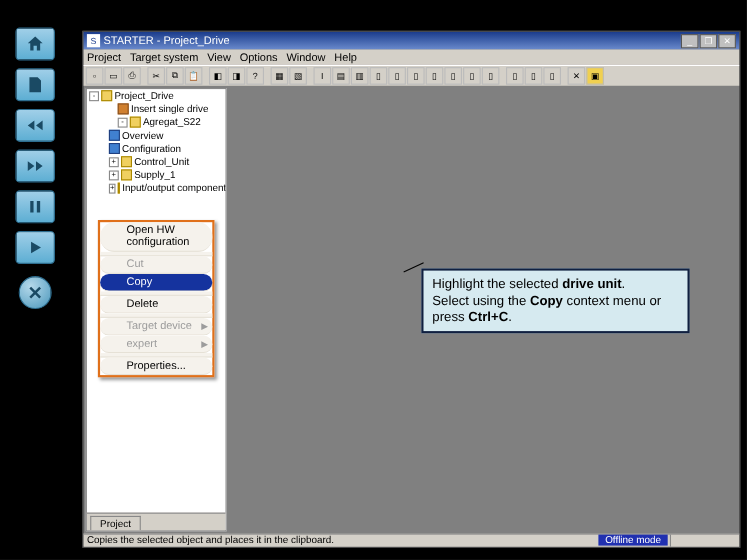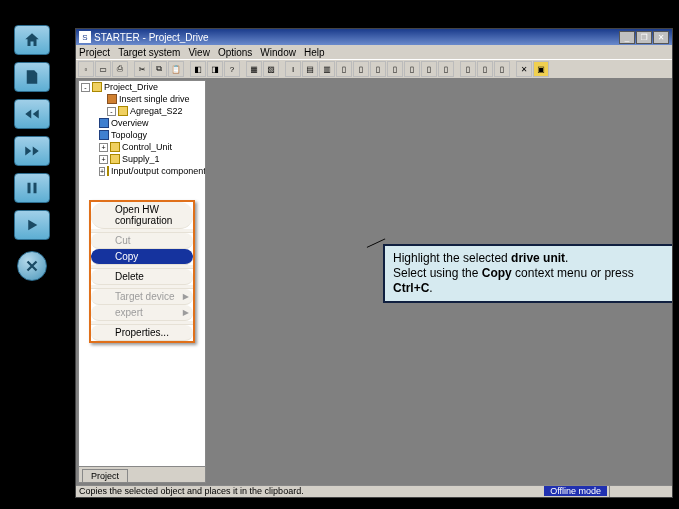--- a/index.html
+++ b/index.html
@@ -160,21 +160,21 @@
   }
   .ctx-item.disabled{color:#9c9c9c;}
   .ctx-item.highlight{background:#15339e;color:#fff;}
   .ctx-item .arrow{position:absolute;right:4px;top:3px;font-size:8px;}
   .ctx-divider{height:4px;background:#f5f2ec;border-bottom:1px solid #e6e1d6;}
 
   
   .callout{
     position:absolute;
     left:175px; top:166px;
-    width:297px;
+    width:244px;
     z-index:4;
   }
   .callout-box{
     background:#d6eaf0;
     border:2px solid #102040;
     padding:5px 8px;
     font-size:12px;
     line-height:1.25;
     color:#000;
     font-family:Arial,sans-serif;
@@ -298,21 +298,21 @@
             <span class="expander">-</span>
             <span class="node-icon folder"></span>
             <span>Agregat_S22</span>
           </div>
         <div class="tree-node indent2">
             <span class="node-icon cfg"></span>
             <span>Overview</span>
           </div>
         <div class="tree-node indent2">
             <span class="node-icon cfg"></span>
-            <span>Topology</span>
+            <span>Configuration</span>
           </div>
         <div class="tree-node indent2">
             <span class="expander">+</span>
             <span class="node-icon folder"></span>
             <span>Control_Unit</span>
           </div>
         <div class="tree-node indent2">
             <span class="expander">+</span>
             <span class="node-icon folder"></span>
             <span>Supply_1</span>

